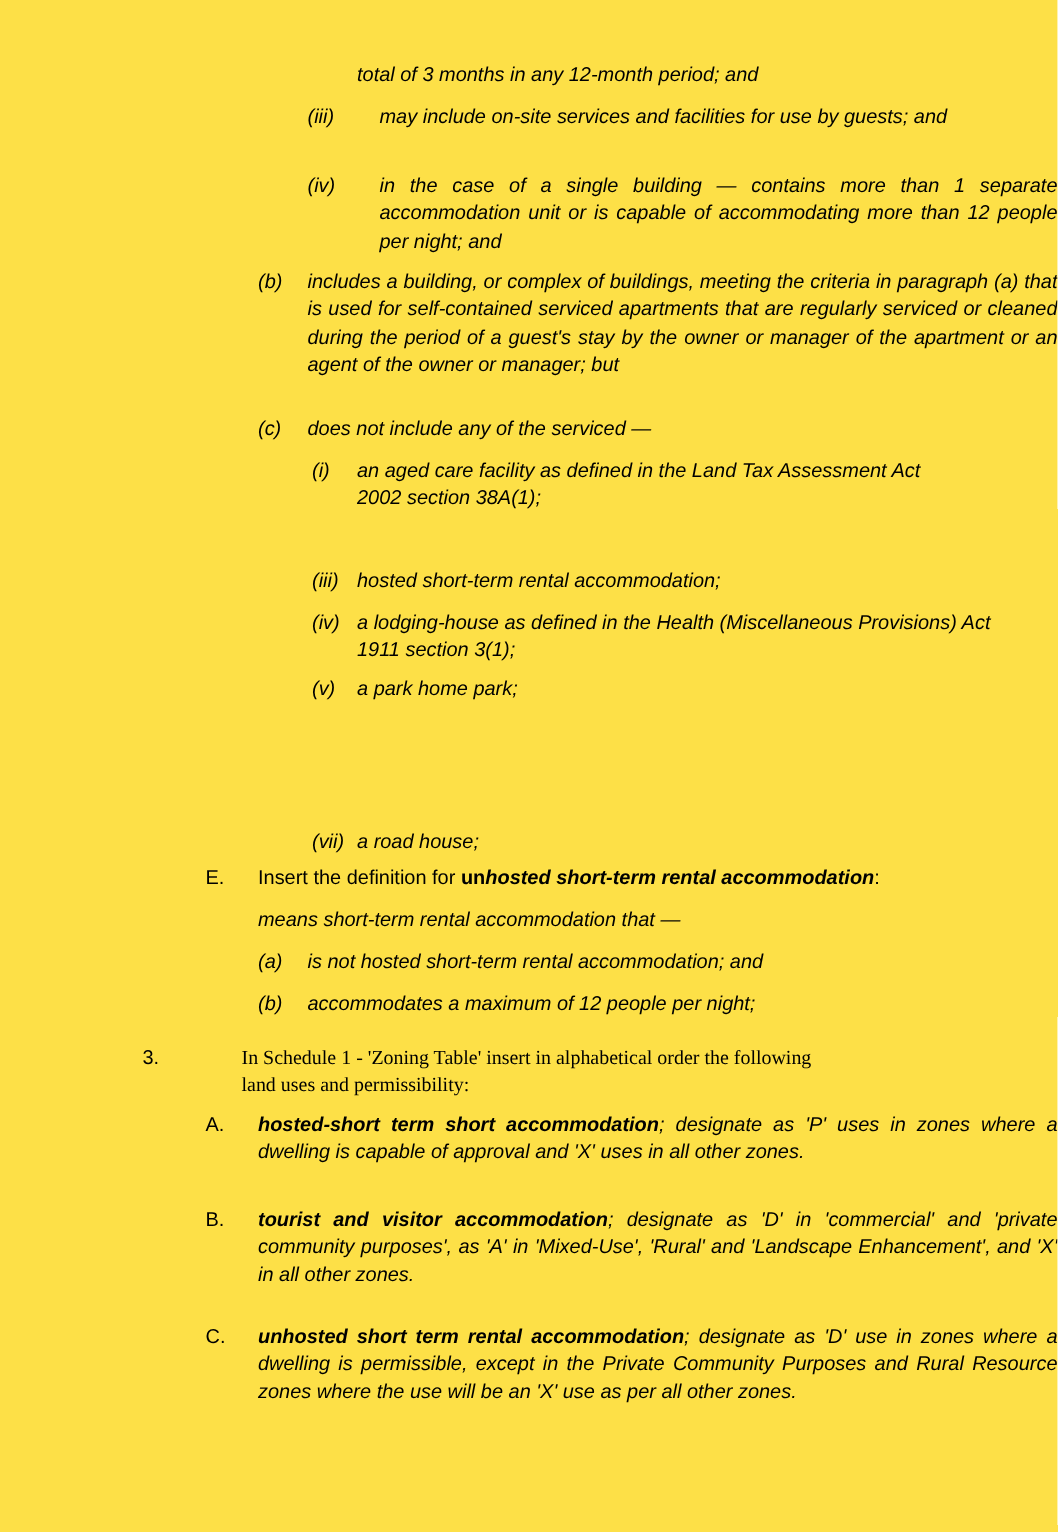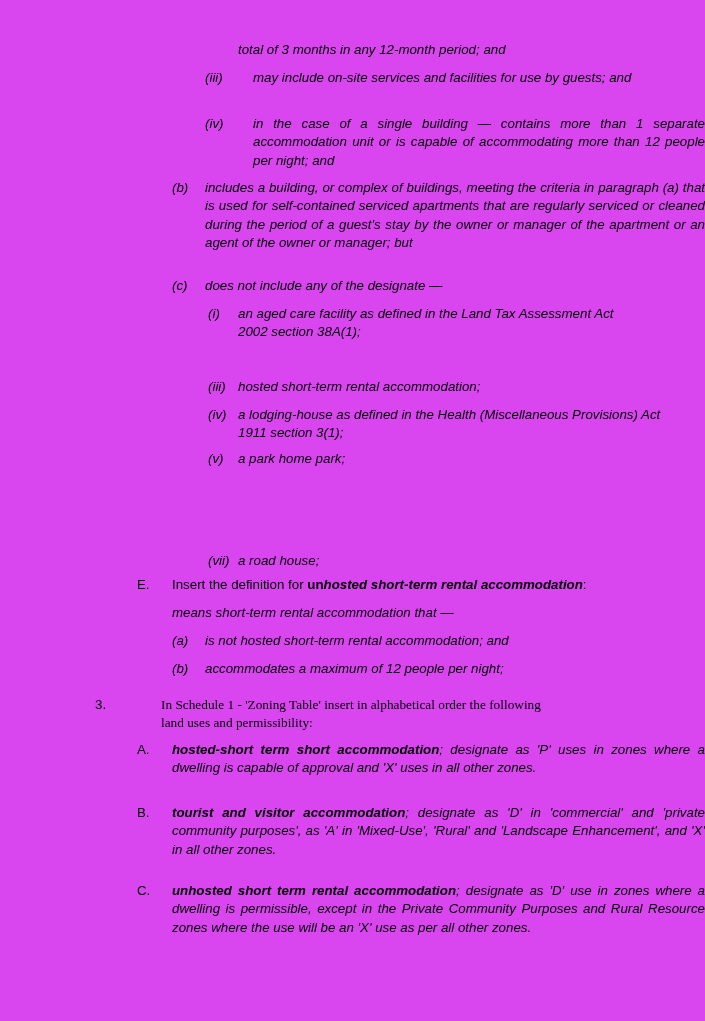--- a/index.html
+++ b/index.html
@@ -12,21 +12,21 @@
     height: 1021px;
     font-family: "Liberation Sans", sans-serif;
     color: #000000;
     -webkit-font-smoothing: antialiased;
   }
 
   .page {
     position: relative;
     width: 705px;
     height: 1021px;
-    background: #d946ef;
+    background: #fde047;
     overflow: hidden;
   }
 
   
   .row {
     position: absolute;
     display: block;
   }
   .marker {
     position: absolute;
@@ -83,21 +83,21 @@
     <span class="body-text it txt-roman">in the case of a single building — contains more than 1 separate accommodation unit or is capable of accommodating more than 12 people per night; and</span>
   </div>
 
   <div class="row lvl-para" style="top:179px;">
     <span class="marker it">(b)</span>
     <span class="body-text it txt-para">includes  a building, or complex of buildings, meeting the criteria in paragraph (a) that is used for self-contained serviced apartments that are regularly serviced or cleaned during the period of a guest's stay by the owner or manager of the apartment or an agent of the owner or manager; but</span>
   </div>
 
   <div class="row lvl-para" style="top:277px;">
     <span class="marker it">(c)</span>
-    <span class="body-text left it txt-para">does not include any of the designate —</span>
+    <span class="body-text left it txt-para">does not include any of the serviced —</span>
   </div>
 
   <div class="row lvl-roman2" style="top:305px; width:420px;">
     <span class="marker it">(i)</span>
     <span class="body-text left it txt-roman2">an aged care facility as defined in the Land Tax Assessment Act 2002 section 38A(1);</span>
   </div>
 
 
   <div class="row lvl-roman2" style="top:378px;">
     <span class="marker it">(iii)</span>

